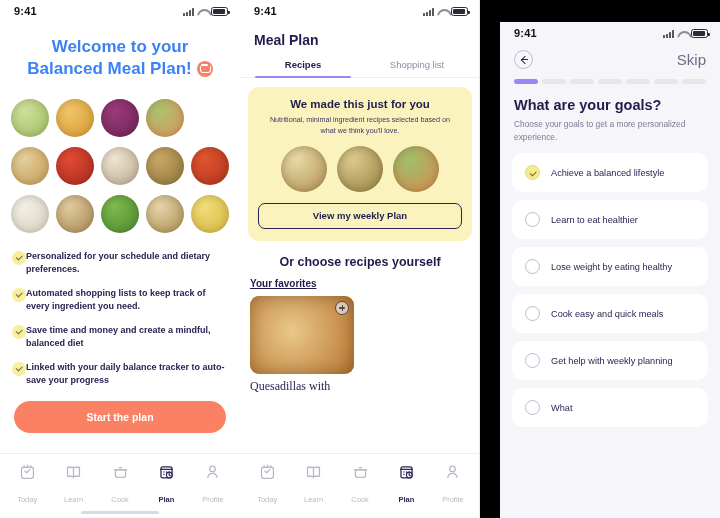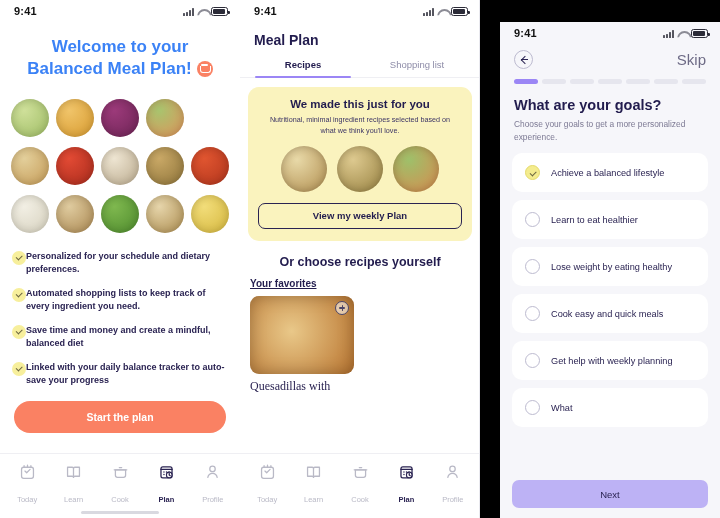--- a/index.html
+++ b/index.html
@@ -433,17 +433,16 @@
           <div class="opt">
             <span class="radio"></span>
             <span class="opt-lbl">Get help with weekly planning</span>
           </div>
           <div class="opt">
             <span class="radio"></span>
             <span class="opt-lbl">What</span>
           </div>
         </div>
 
-      <button class="next-btn">Next</button>
     </div>
   </div>
 
 </div>
 
 </body></html>

